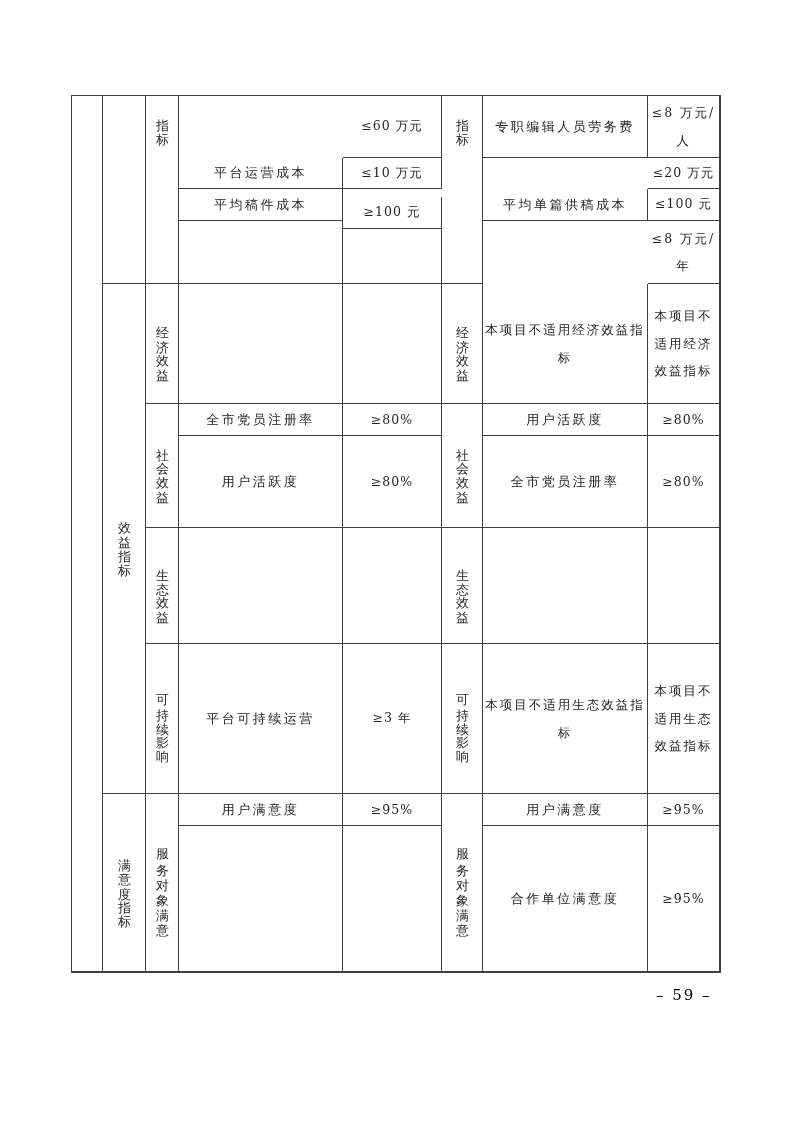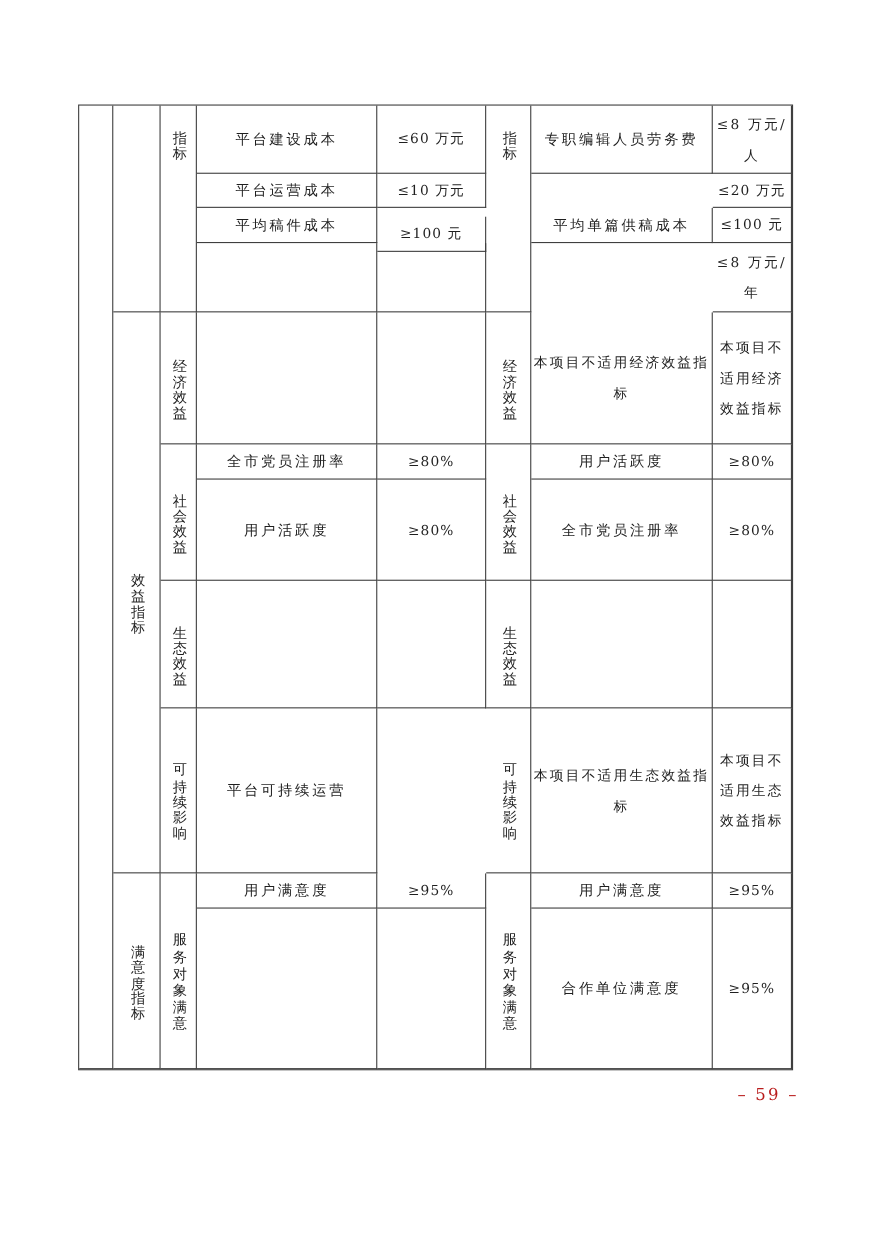--- a/index.html
+++ b/index.html
@@ -25,21 +25,21 @@
   
   .cv{
     position:absolute;box-sizing:border-box;
     border-right:1px solid #3f3f3f;border-bottom:1px solid #3f3f3f;
     writing-mode:vertical-rl;text-orientation:upright;
     text-align:center;font-size:13px;letter-spacing:14px;overflow:hidden;
   }
   .vt{text-align:start;padding-top:12px;}
   .pagenum{
     position:absolute;left:656px;top:986px;width:70px;
-    text-align:right;font-size:15px;letter-spacing:2px;color:#b91c1c;
+    text-align:left;font-size:15px;letter-spacing:2px;color:#000000;
   }
 </style>
 </head>
 <body>
 
 <div class="page">
   <div class="tbl">
 
     <div class="c" style="left:0;top:0;width:31px;height:876px"></div>
 
@@ -47,40 +47,40 @@
     <div class="cv" style="left:31px;top:188px;width:43px;height:510px;line-height:42px">效益指标</div>
     <div class="cv" style="left:31px;top:698px;width:43px;height:178px;line-height:42px">满意度指标</div>
 
     <div class="cv vt" style="left:74px;top:0;width:33px;height:188px;line-height:32px">指标</div>
     <div class="cv" style="left:74px;top:188px;width:33px;height:120px;line-height:32px">经济效益</div>
     <div class="cv" style="left:74px;top:308px;width:33px;height:124px;line-height:32px">社会效益</div>
     <div class="cv" style="left:74px;top:432px;width:33px;height:116px;line-height:32px">生态效益</div>
     <div class="cv" style="left:74px;top:548px;width:33px;height:150px;line-height:32px">可持续影响</div>
     <div class="cv" style="left:74px;top:698px;width:33px;height:178px;line-height:32px;letter-spacing:15px">服务对象满意</div>
 
-    <div class="c" style="left:107px;top:0;width:164px;height:62px">平台建设成本</div>
     <div class="c" style="left:107px;top:62px;width:164px;height:31px">平台运营成本</div>
     <div class="c" style="left:107px;top:93px;width:164px;height:32px">平均稿件成本</div>
     <div class="c" style="left:107px;top:125px;width:164px;height:63px"></div>
     <div class="c" style="left:107px;top:188px;width:164px;height:120px"></div>
     <div class="c" style="left:107px;top:308px;width:164px;height:32px">全市党员注册率</div>
     <div class="c" style="left:107px;top:340px;width:164px;height:92px">用户活跃度</div>
     <div class="c" style="left:107px;top:432px;width:164px;height:116px"></div>
     <div class="c" style="left:107px;top:548px;width:164px;height:150px">平台可持续运营</div>
     <div class="c" style="left:107px;top:698px;width:164px;height:32px">用户满意度</div>
     <div class="c" style="left:107px;top:730px;width:164px;height:146px"></div>
 
     <div class="c val" style="left:271px;top:0;width:99px;height:62px">≤60 万元</div>
     <div class="c val" style="left:271px;top:62px;width:99px;height:31px">≤10 万元</div>
     <div class="c val" style="left:271px;top:101px;width:99px;height:32px">≥100 元</div>
     <div class="c val" style="left:271px;top:125px;width:99px;height:63px"></div>
     <div class="c val" style="left:271px;top:188px;width:99px;height:120px"></div>
     <div class="c val" style="left:271px;top:308px;width:99px;height:32px">≥80%</div>
     <div class="c val" style="left:271px;top:340px;width:99px;height:92px">≥80%</div>
     <div class="c val" style="left:271px;top:432px;width:99px;height:116px"></div>
+    <div class="c val" style="left:271px;top:548px;width:99px;height:150px">≥3 年</div>
     <div class="c val" style="left:271px;top:698px;width:99px;height:32px">≥95%</div>
     <div class="c val" style="left:271px;top:730px;width:99px;height:146px"></div>
 
     <div class="cv vt" style="left:370px;top:0;width:41px;height:188px;line-height:40px">指标</div>
     <div class="cv" style="left:370px;top:188px;width:41px;height:120px;line-height:40px">经济效益</div>
     <div class="cv" style="left:370px;top:308px;width:41px;height:124px;line-height:40px">社会效益</div>
     <div class="cv" style="left:370px;top:432px;width:41px;height:116px;line-height:40px">生态效益</div>
     <div class="cv" style="left:370px;top:548px;width:41px;height:150px;line-height:40px">可持续影响</div>
     <div class="cv" style="left:370px;top:698px;width:41px;height:178px;line-height:40px;letter-spacing:15px">服务对象满意</div>
 

